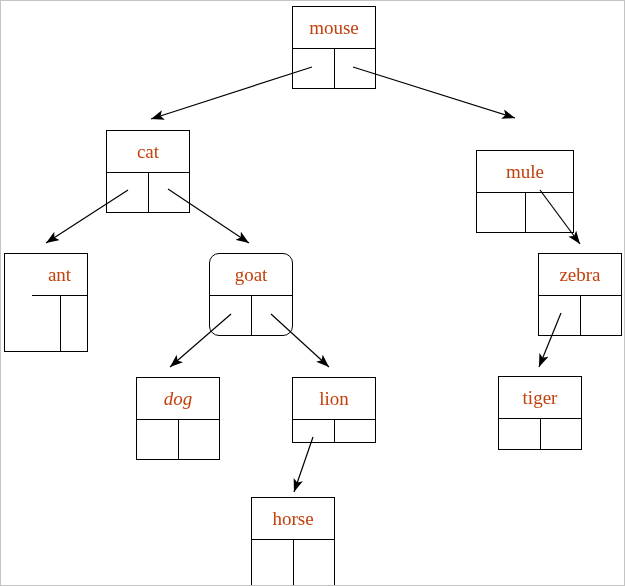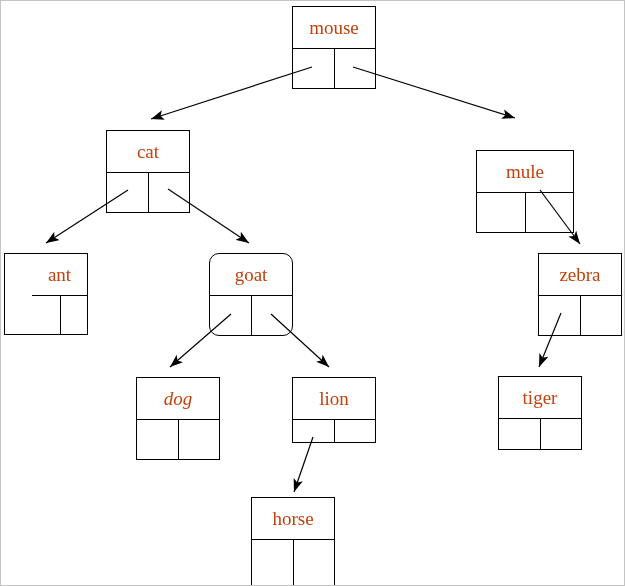--- a/index.html
+++ b/index.html
@@ -66,21 +66,21 @@
           <div class="cell right"></div>
         </div>
       </div>
       <div class="node" style="left: 475px; top: 129px; width: 98px; height: 83px; margin-top: 20px;">
         <div class="node-label" style="flex-basis: 42px;">mule</div>
         <div class="node-pointers">
           <div class="cell left"></div>
           <div class="cell right"></div>
         </div>
       </div>
-      <div class="node" style="left: 3px; top: 252px; width: 84px; height: 82px; padding-left: 27px;">
+      <div class="node" style="left: 3px; top: 252px; width: 84px; height: 99px; padding-left: 27px;">
         <div class="node-label" style="flex-basis: 42px;">ant</div>
         <div class="node-pointers">
           <div class="cell left"></div>
           <div class="cell right"></div>
         </div>
       </div>
       <div class="node" style="left: 208px; top: 252px; width: 84px; height: 83px; border-radius: 10px;">
         <div class="node-label" style="flex-basis: 42px;">goat</div>
         <div class="node-pointers">
           <div class="cell left"></div>

